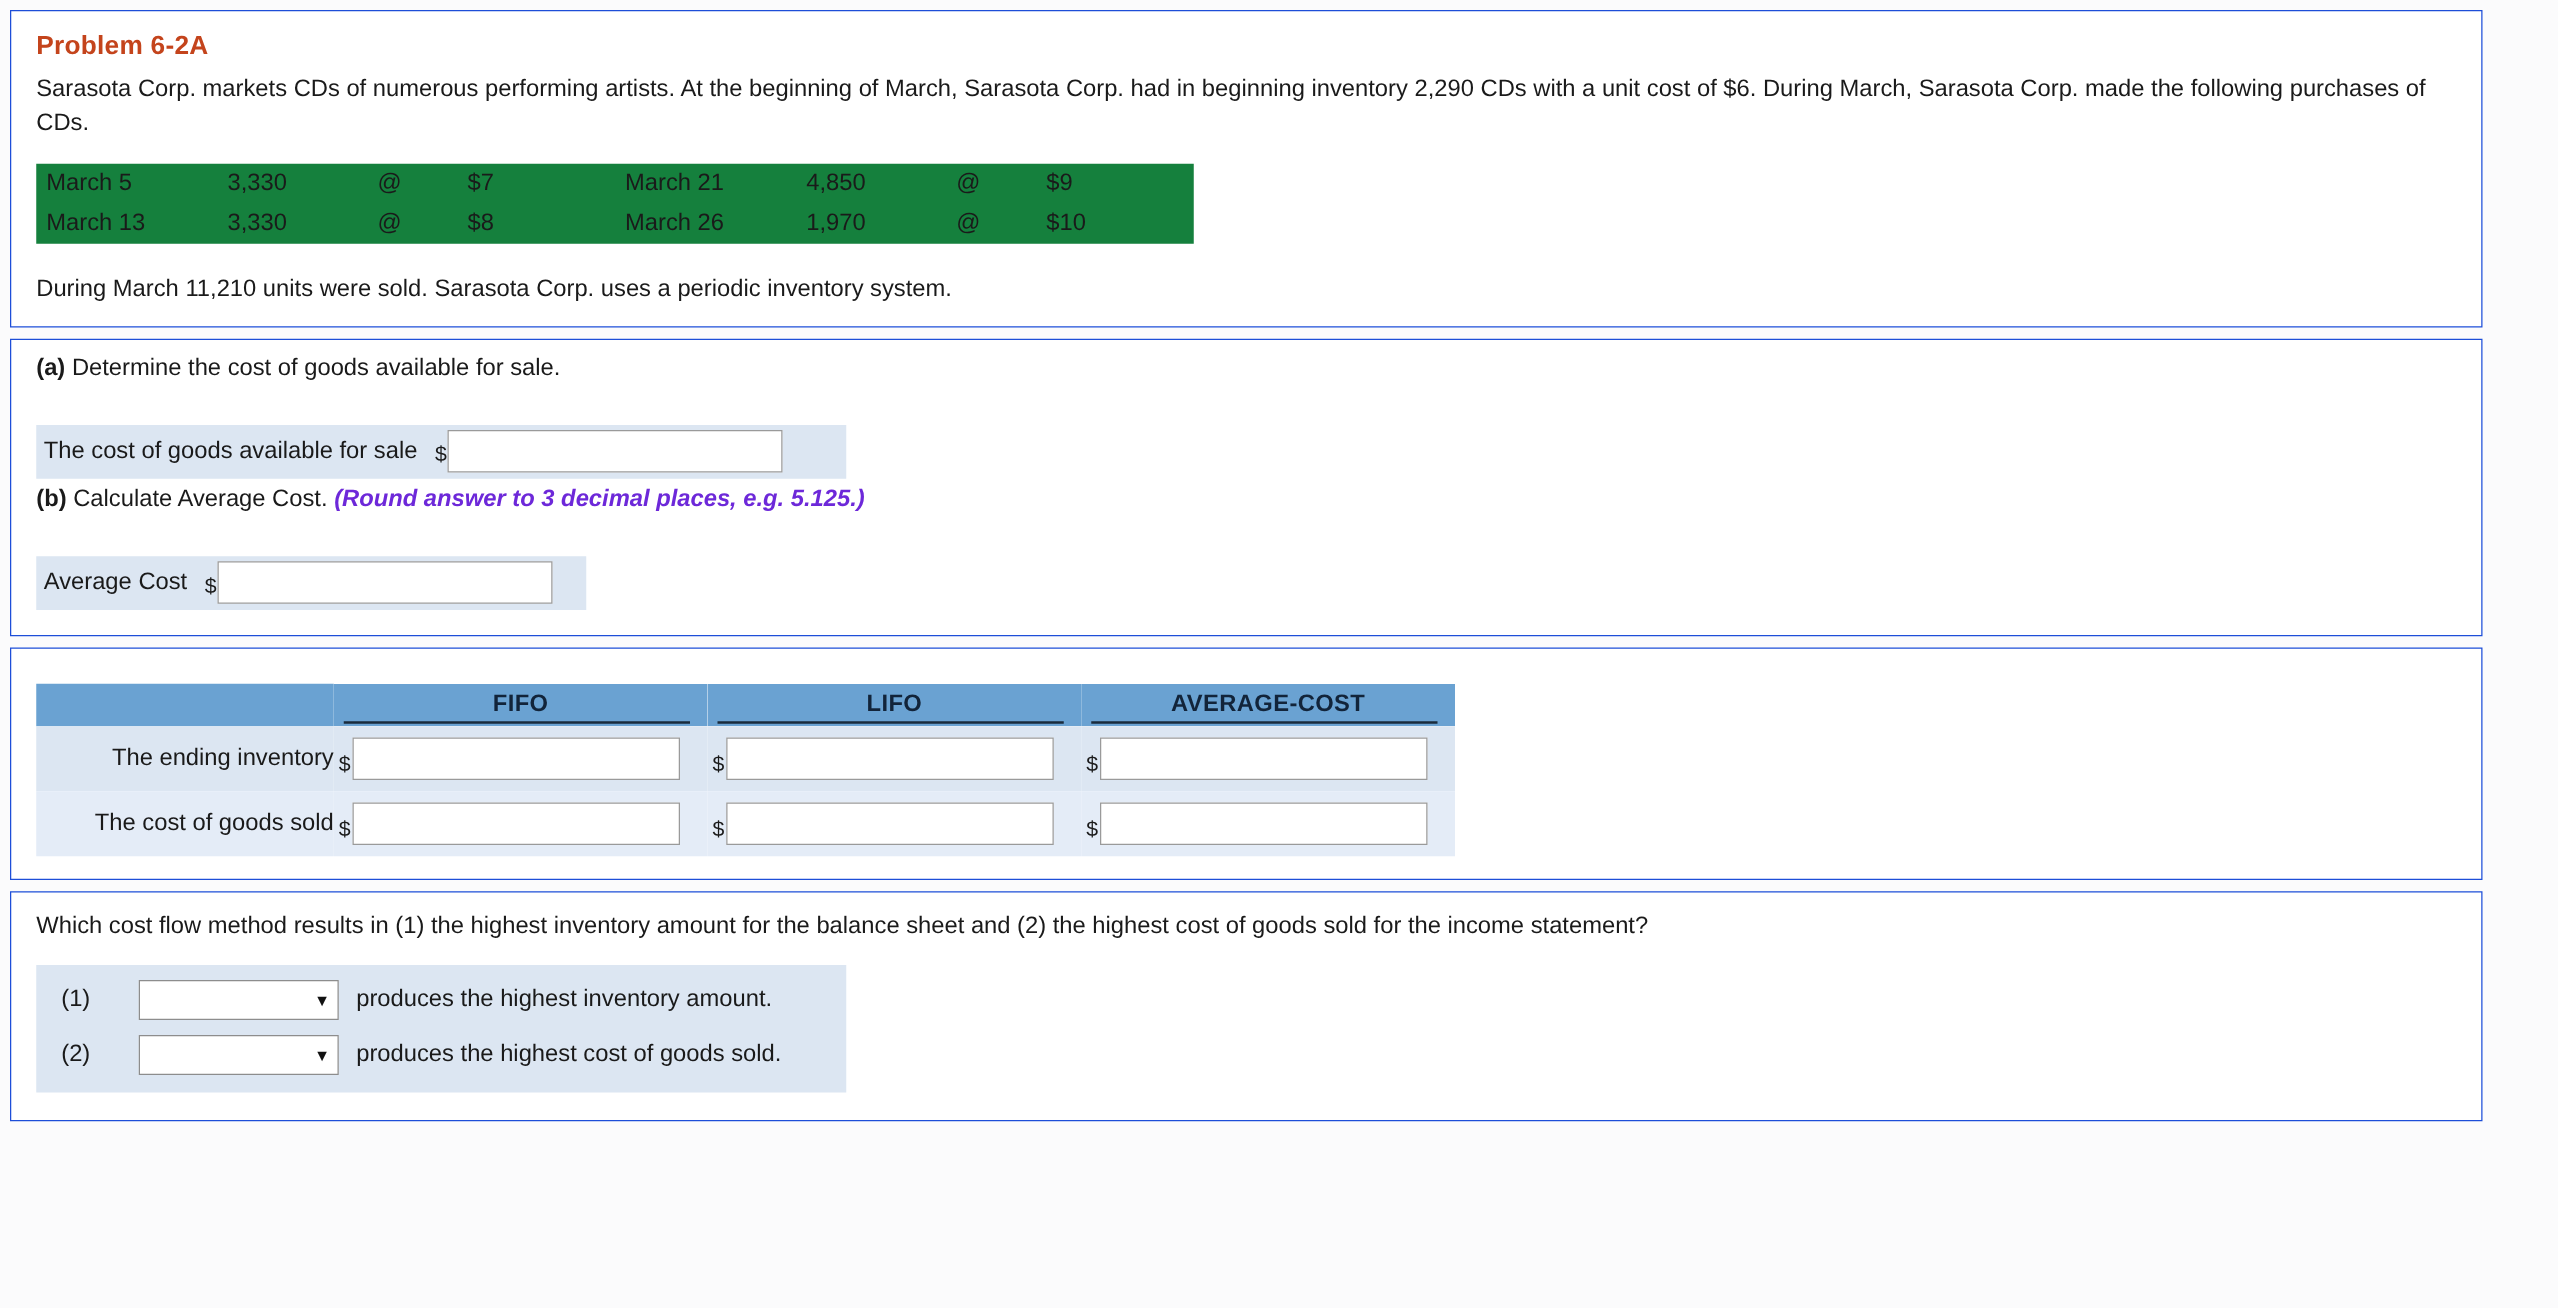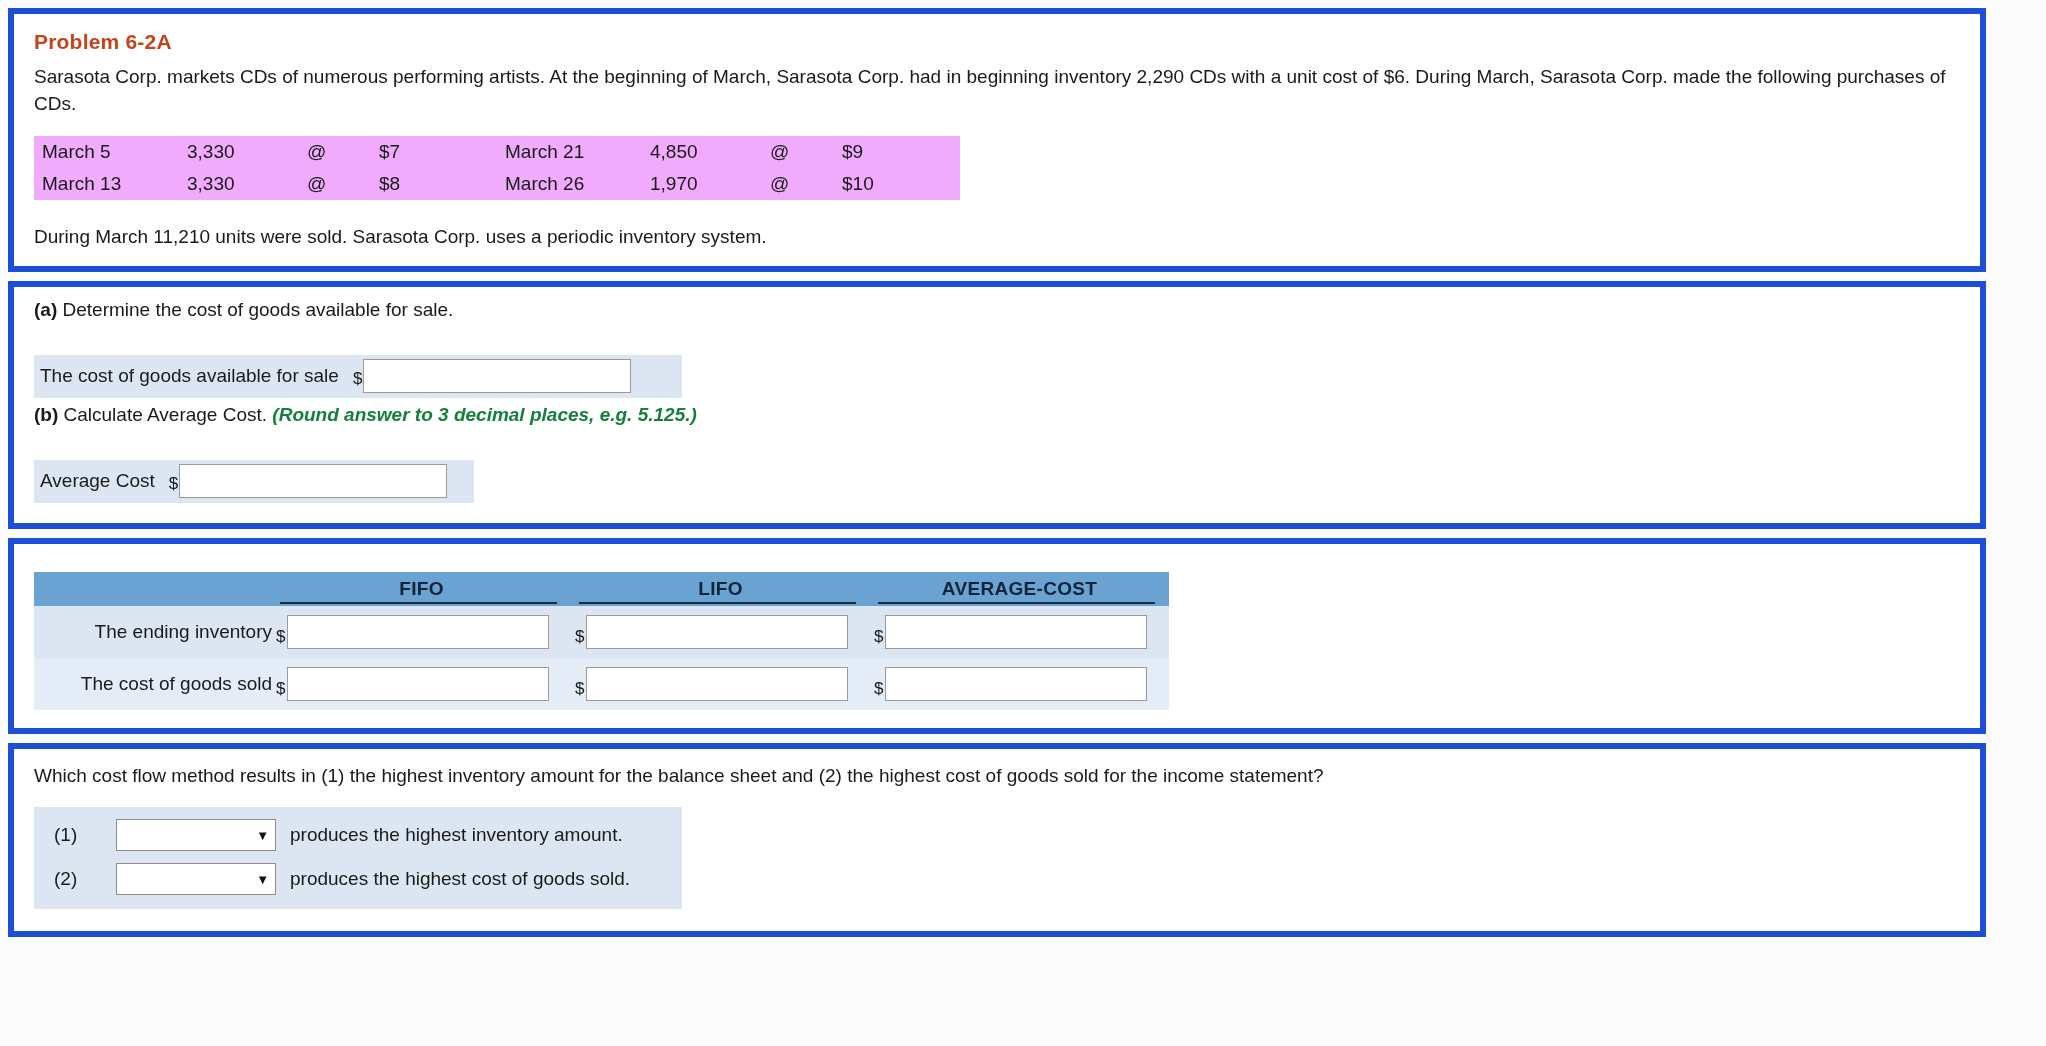--- a/index.html
+++ b/index.html
@@ -17,21 +17,21 @@
   .page {
     width: 2046px;
     height: 1046px;
     box-sizing: border-box;
     padding: 8px 0 0 8px;
     background: #fbfbfc;
   }
   .card {
     box-sizing: border-box;
     width: 1978px;
-    border: 6px solid #1d4ed8;
+    border: 1px solid #1d4ed8;
     background: #ffffff;
     margin-bottom: 9px;
     padding: 12px 18px 14px 18px;
   }
 
   
   .problem-title {
     color: #c4441c;
     font-size: 21px;
     font-weight: bold;
@@ -41,21 +41,21 @@
   .problem-text {
     font-size: 19px;
     line-height: 1.42;
     margin: 0 0 4px 2px;
     max-width: 1950px;
   }
 
   
   .purchase-table {
     border-collapse: collapse;
-    background: #f0abfc;
+    background: #15803d;
     margin: 18px 0 6px 2px;
     table-layout: fixed;
   }
   .purchase-table td {
     font-size: 19px;
     padding: 5px 0 5px 0;
     white-space: nowrap;
     vertical-align: middle;
   }
   .pt-date  { width: 145px; padding-left: 8px !important; }
@@ -68,21 +68,21 @@
     margin: 26px 0 4px 2px;
   }
 
   
   .part-line {
     font-size: 19px;
     margin: 0 0 0 2px;
   }
   .part-label { font-weight: bold; }
   .red-note {
-    color: #15803d;
+    color: #6d28d9;
     font-weight: bold;
     font-style: italic;
     text-align: center;
   }
 
   
   .answer-band {
     background: #dce6f2;
     display: inline-flex;
     align-items: center;

